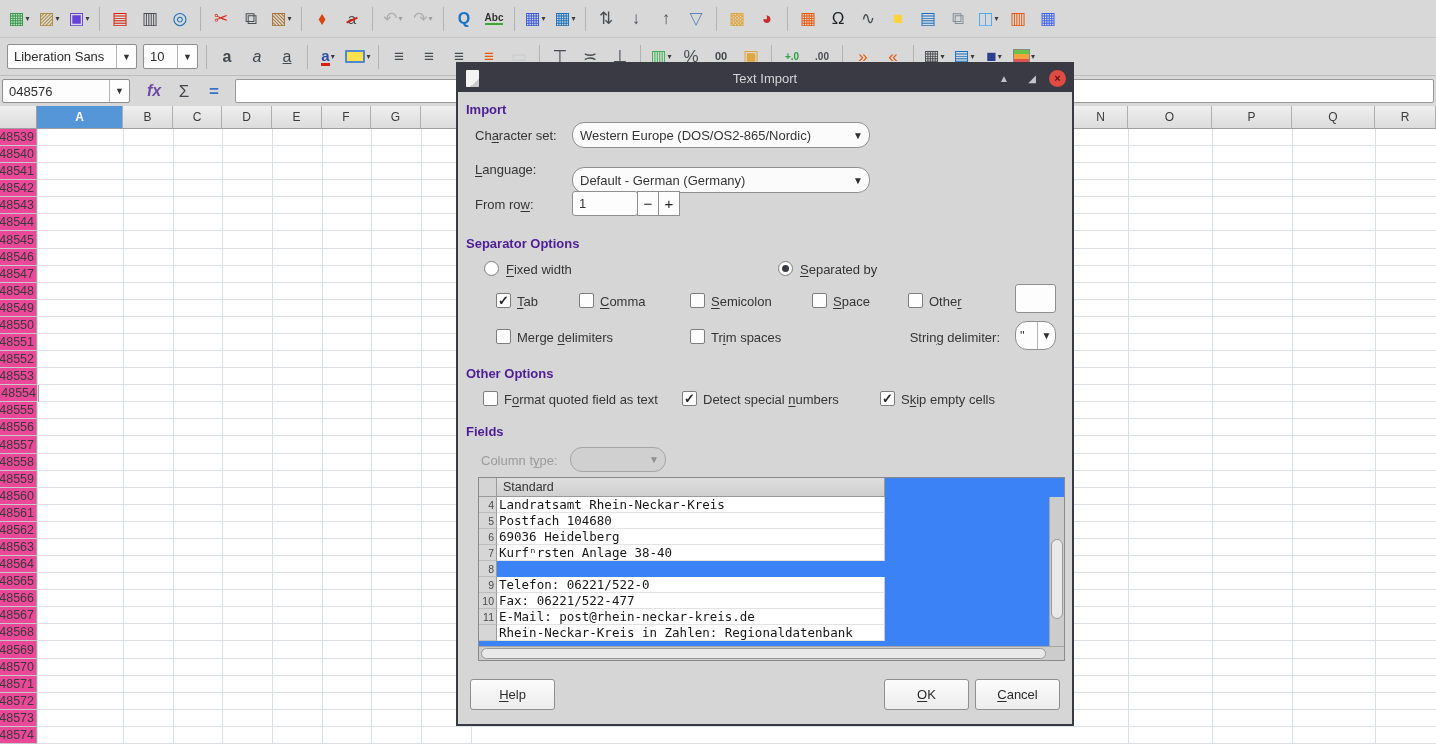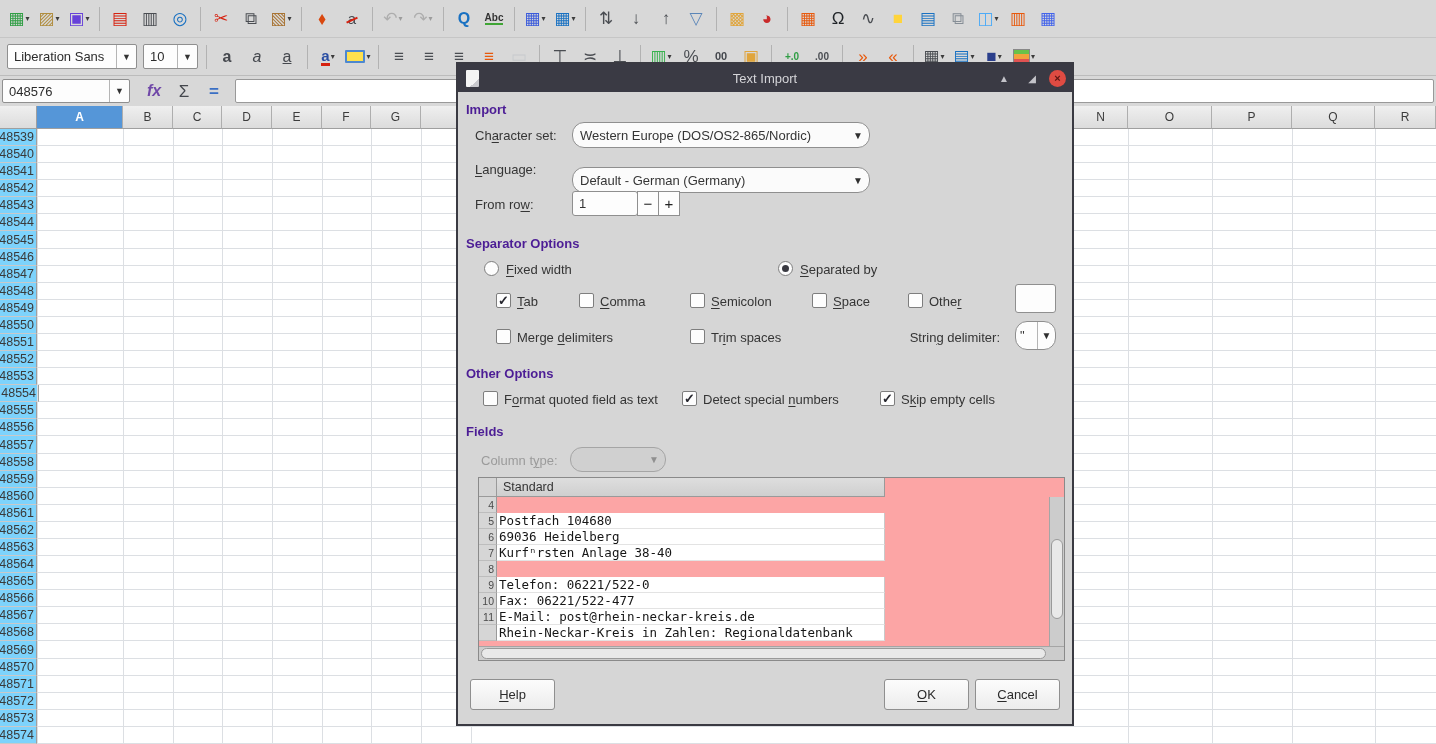--- a/index.html
+++ b/index.html
@@ -37,21 +37,21 @@
   #inputline{flex:1;height:22px;background:#fff;border:1px solid #999;border-radius:2px;margin-right:2px;}
 
   
   #sheet{position:absolute;top:106px;left:0;width:1436px;height:638px;}
   #cells{position:absolute;left:37px;top:23px;right:0;bottom:0;
      background:repeating-linear-gradient(to bottom,#ffffff 0px,#ffffff 16.08px,#dcdfe3 16.08px,#dcdfe3 17.083px);}
   .vline{position:absolute;top:23px;bottom:0;width:1px;background:#dcdfe3;}
   .colhead{position:absolute;top:0;height:23px;box-sizing:border-box;background:linear-gradient(#efefef,#dcdcdc);border-right:1px solid #aeaeae;border-bottom:1px solid #9f9f9f;color:#3c3c3c;font-size:12px;display:flex;align-items:center;justify-content:center;}
   .colhead.sel{background:#5596d8;color:#fff;font-weight:bold;}
   #corner{position:absolute;left:0;top:0;width:37px;height:23px;background:linear-gradient(#efefef,#dcdcdc);border-right:1px solid #9f9f9f;border-bottom:1px solid #9f9f9f;box-sizing:border-box;}
-  .rowhead{position:absolute;left:0;width:37px;box-sizing:border-box;background:#7dd3fc;border-right:1px solid #9f9f9f;border-bottom:1px solid #c9c9c9;color:#3a3a3a;font-size:12.5px;display:flex;align-items:center;justify-content:flex-end;padding-right:2px;overflow:hidden;}
+  .rowhead{position:absolute;left:0;width:37px;box-sizing:border-box;background:#ec4899;border-right:1px solid #9f9f9f;border-bottom:1px solid #c9c9c9;color:#3a3a3a;font-size:12.5px;display:flex;align-items:center;justify-content:flex-end;padding-right:2px;overflow:hidden;}
 
   
   #dialog{position:absolute;left:456px;top:62px;width:618px;height:664px;background:#d6d6d6;border:2px solid #3a3a42;box-sizing:border-box;font-size:13px;color:#353535;}
   #titlebar{position:absolute;left:0;top:0;right:0;height:28px;background:#3a3a44;display:flex;align-items:center;}
   #titlebar .doc{width:13px;height:17px;background:linear-gradient(135deg,#f4f4f4 70%,#c9c9ce 70%);margin-left:8px;border-radius:1px;}
   #dlg-title{position:absolute;left:0;right:0;text-align:center;color:#d4d4d8;font-size:13px;}
   .twbtn{width:22px;height:18px;display:flex;align-items:center;justify-content:center;color:#c3c3c9;font-size:10px;}
   #titlebar .right{position:absolute;right:6px;display:flex;align-items:center;gap:6px;}
   .closebtn{width:17px;height:17px;border-radius:50%;background:#df4b42;color:#5d1512;font-size:11px;font-weight:bold;display:flex;align-items:center;justify-content:center;}
   .heading{position:absolute;font-weight:bold;color:#4c1d95;}
@@ -65,21 +65,21 @@
   .txtinput{position:absolute;background:#fdfdfd;border:1px solid #8f8f8f;border-radius:3px;box-sizing:border-box;padding:0 6px;display:flex;align-items:center;}
   .spinbtn{position:absolute;width:22px;height:25px;background:#fdfdfd;border:1px solid #8f8f8f;box-sizing:border-box;display:flex;align-items:center;justify-content:center;font-size:15px;color:#222;}
   .radio{position:absolute;width:15px;height:15px;border:1px solid #7e7e7e;border-radius:50%;background:#fdfdfd;box-sizing:border-box;}
   .radio.on::after{content:"";position:absolute;left:3px;top:3px;width:7px;height:7px;border-radius:50%;background:#3a3a42;}
   .cbox{position:absolute;width:15px;height:15px;border:1px solid #7e7e7e;border-radius:2px;background:#fdfdfd;box-sizing:border-box;color:#26262e;font-size:13px;font-weight:bold;display:flex;align-items:center;justify-content:center;line-height:1;}
   .cblabel{position:absolute;white-space:nowrap;}
   .disabled-lbl{color:#9b9b9b;}
   .btn{position:absolute;width:85px;height:31px;background:linear-gradient(#fcfcfc,#ececec);border:1px solid #8f8f8f;border-radius:3px;box-sizing:border-box;display:flex;align-items:center;justify-content:center;color:#2b2b2b;}
 
   
-  #preview{position:absolute;left:20px;top:413px;width:587px;height:184px;background:#fca5a5;border:1px solid #8a8a8a;box-sizing:border-box;}
+  #preview{position:absolute;left:20px;top:413px;width:587px;height:184px;background:#3b82f6;border:1px solid #8a8a8a;box-sizing:border-box;}
   #pvhead{position:absolute;left:0;top:0;height:19px;right:14px;display:flex;}
   #pvcorner{width:18px;height:100%;background:#d4d4d4;border-right:1px solid #9a9a9a;border-bottom:1px solid #9a9a9a;box-sizing:border-box;}
   #pvstd{width:388px;height:100%;background:linear-gradient(#dedede,#cfcfcf);border-right:1px solid #9a9a9a;border-bottom:1px solid #9a9a9a;box-sizing:border-box;font-size:12.5px;color:#333;display:flex;align-items:center;padding-left:6px;}
   #pvrows{position:absolute;left:0;top:19px;right:14px;bottom:13px;overflow:hidden;}
   .prow{display:flex;height:16px;}
   .pnum{width:18px;background:#d6d6d6;border-right:1px solid #9a9a9a;border-bottom:1px solid #bdbdbd;box-sizing:border-box;font-size:10.5px;color:#4a4a4a;display:flex;align-items:center;justify-content:flex-end;padding-right:2px;}
   .ptext{width:388px;background:#fff;border-right:1px solid #c9c9c9;border-bottom:1px solid #e3e3e3;box-sizing:border-box;font-family:"DejaVu Sans Mono","Liberation Mono",monospace;font-size:12.5px;color:#161616;white-space:pre;overflow:hidden;display:flex;align-items:center;padding-left:2px;}
   #vscroll{position:absolute;right:0;top:19px;width:14px;bottom:13px;background:#cccccc;border-left:1px solid #a5a5a5;}
   #vthumb{position:absolute;left:1px;right:1px;top:42px;height:78px;background:#e9e9e9;border:1px solid #9a9a9a;border-radius:6px;}
   #hscroll{position:absolute;left:0;right:0;bottom:0;height:13px;background:#cccccc;border-top:1px solid #a5a5a5;}
@@ -477,20 +477,21 @@
     </div>
 
     <div id="preview">
       <div id="pvhead">
         <div id="pvcorner"></div>
         <div id="pvstd">Standard</div>
       </div>
       <div id="pvrows">
           <div class="prow">
             <span class="pnum">4</span>
+            <span class="ptext">Landratsamt Rhein-Neckar-Kreis</span>
           </div>
           <div class="prow">
             <span class="pnum">5</span>
             <span class="ptext">Postfach 104680</span>
           </div>
           <div class="prow">
             <span class="pnum">6</span>
             <span class="ptext">69036 Heidelberg</span>
           </div>
           <div class="prow">

